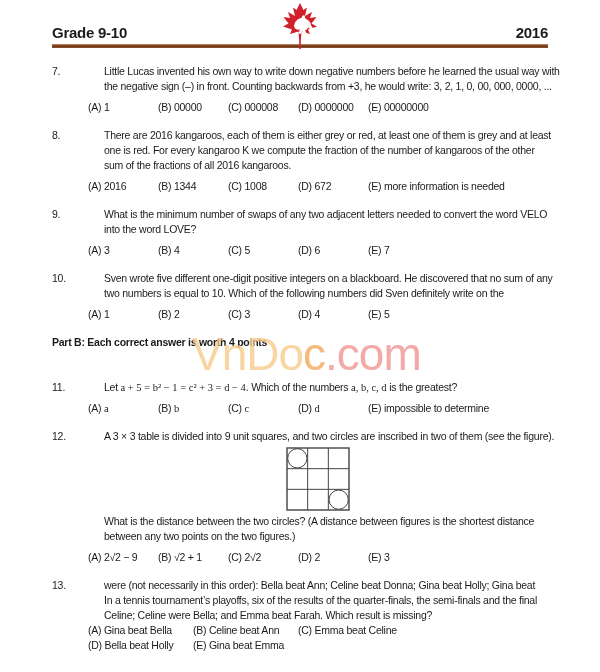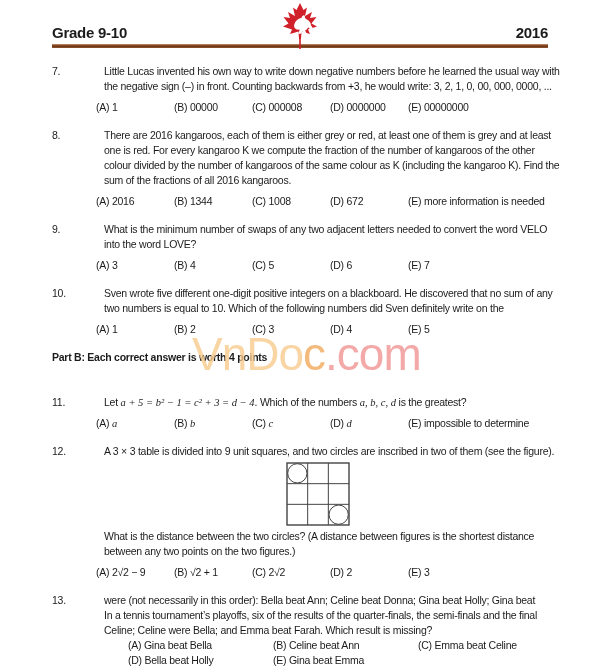--- a/index.html
+++ b/index.html
@@ -18,25 +18,25 @@
   .rule { height:4px; margin-top:3px;
     background:linear-gradient(180deg,#c59a78 0%,#8a4a28 35%,#6f3413 70%,#93603d 100%); }
   main { margin-top:16px; }
   .question { display:flex; margin-bottom:13px; }
   .qnum { width:36px; flex:none; }
   .qbody { flex:1; min-width:0; }
   .qline { white-space:nowrap;margin-left:16px; }
   .opts { display:flex; margin-top:6px; }
   .opts.tight { margin-top:0; }
   .opt { white-space:nowrap; flex:none; }
-  .opts.normal .opt { width:70px;margin-left:8px; }
+  .opts.normal .opt { width:70px; }
   .opts.normal .opt:last-child { width:auto; }
-  .opts.wide .opt { width:105px;margin-left:40px; }
+  .opts.wide .opt { width:105px; }
   .opts.wide .opt:last-child { width:auto; }
-  .math { font-family:"Liberation Serif", serif; font-style:italic; letter-spacing:0; }
+  .math { font-family:"Liberation Serif", serif; letter-spacing:0; }
   .partb { font-weight:bold; margin:0 0 30px 0; }
   .figwrap { text-align:center; margin:3px 0 3px 0; }
   .figwrap svg { vertical-align:top; }
   .watermark { position:absolute; left:192px; top:331px; z-index:3;
     font-weight:normal; font-size:46px; line-height:1; letter-spacing:-1px;
     opacity:0.8; white-space:nowrap; }
 </style>
 </head>
 <body>
 
@@ -71,21 +71,20 @@
               <span class="opt">(D) 0000000</span>
               <span class="opt">(E) 00000000</span>
             </div>
           </div>
         </div>
         <div class="question">
           <div class="qnum">8.</div>
           <div class="qbody">
             <div class="qline">There are 2016 kangaroos, each of them is either grey or red, at least one of them is grey and at least</div>
             <div class="qline">one is red. For every kangaroo K we compute the fraction of the number of kangaroos of the other</div>
-            <div class="qline">colour divided by the number of kangaroos of the same colour as K (including the kangaroo K). Find the</div>
             <div class="qline">sum of the fractions of all 2016 kangaroos.</div>
             <div class="opts normal">
               <span class="opt">(A) 2016</span>
               <span class="opt">(B) 1344</span>
               <span class="opt">(C) 1008</span>
               <span class="opt">(D) 672</span>
               <span class="opt">(E) more information is needed</span>
             </div>
           </div>
         </div>

